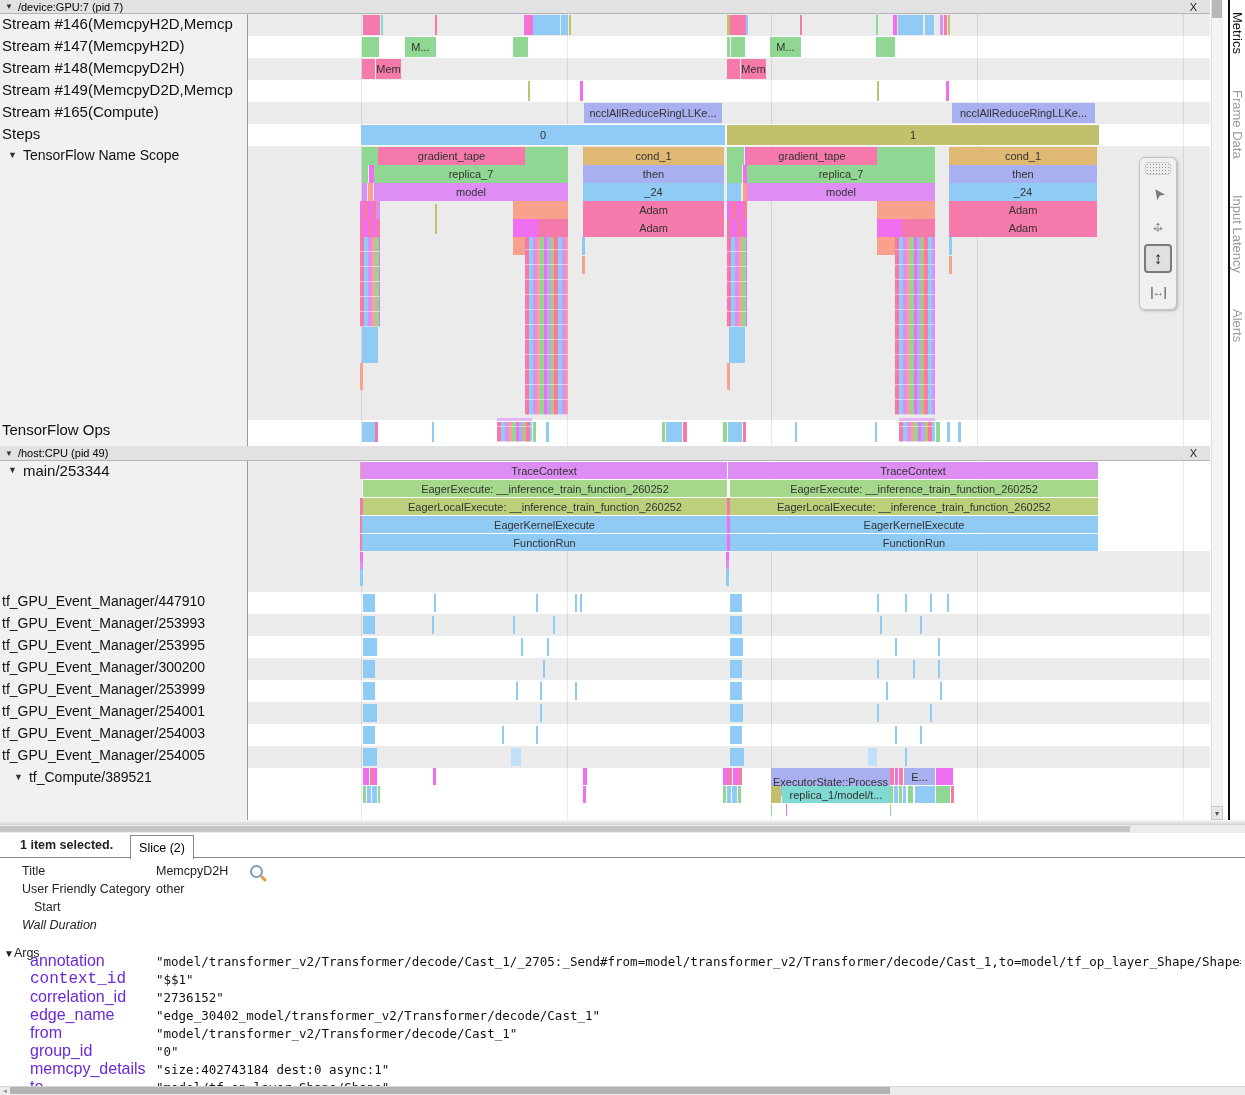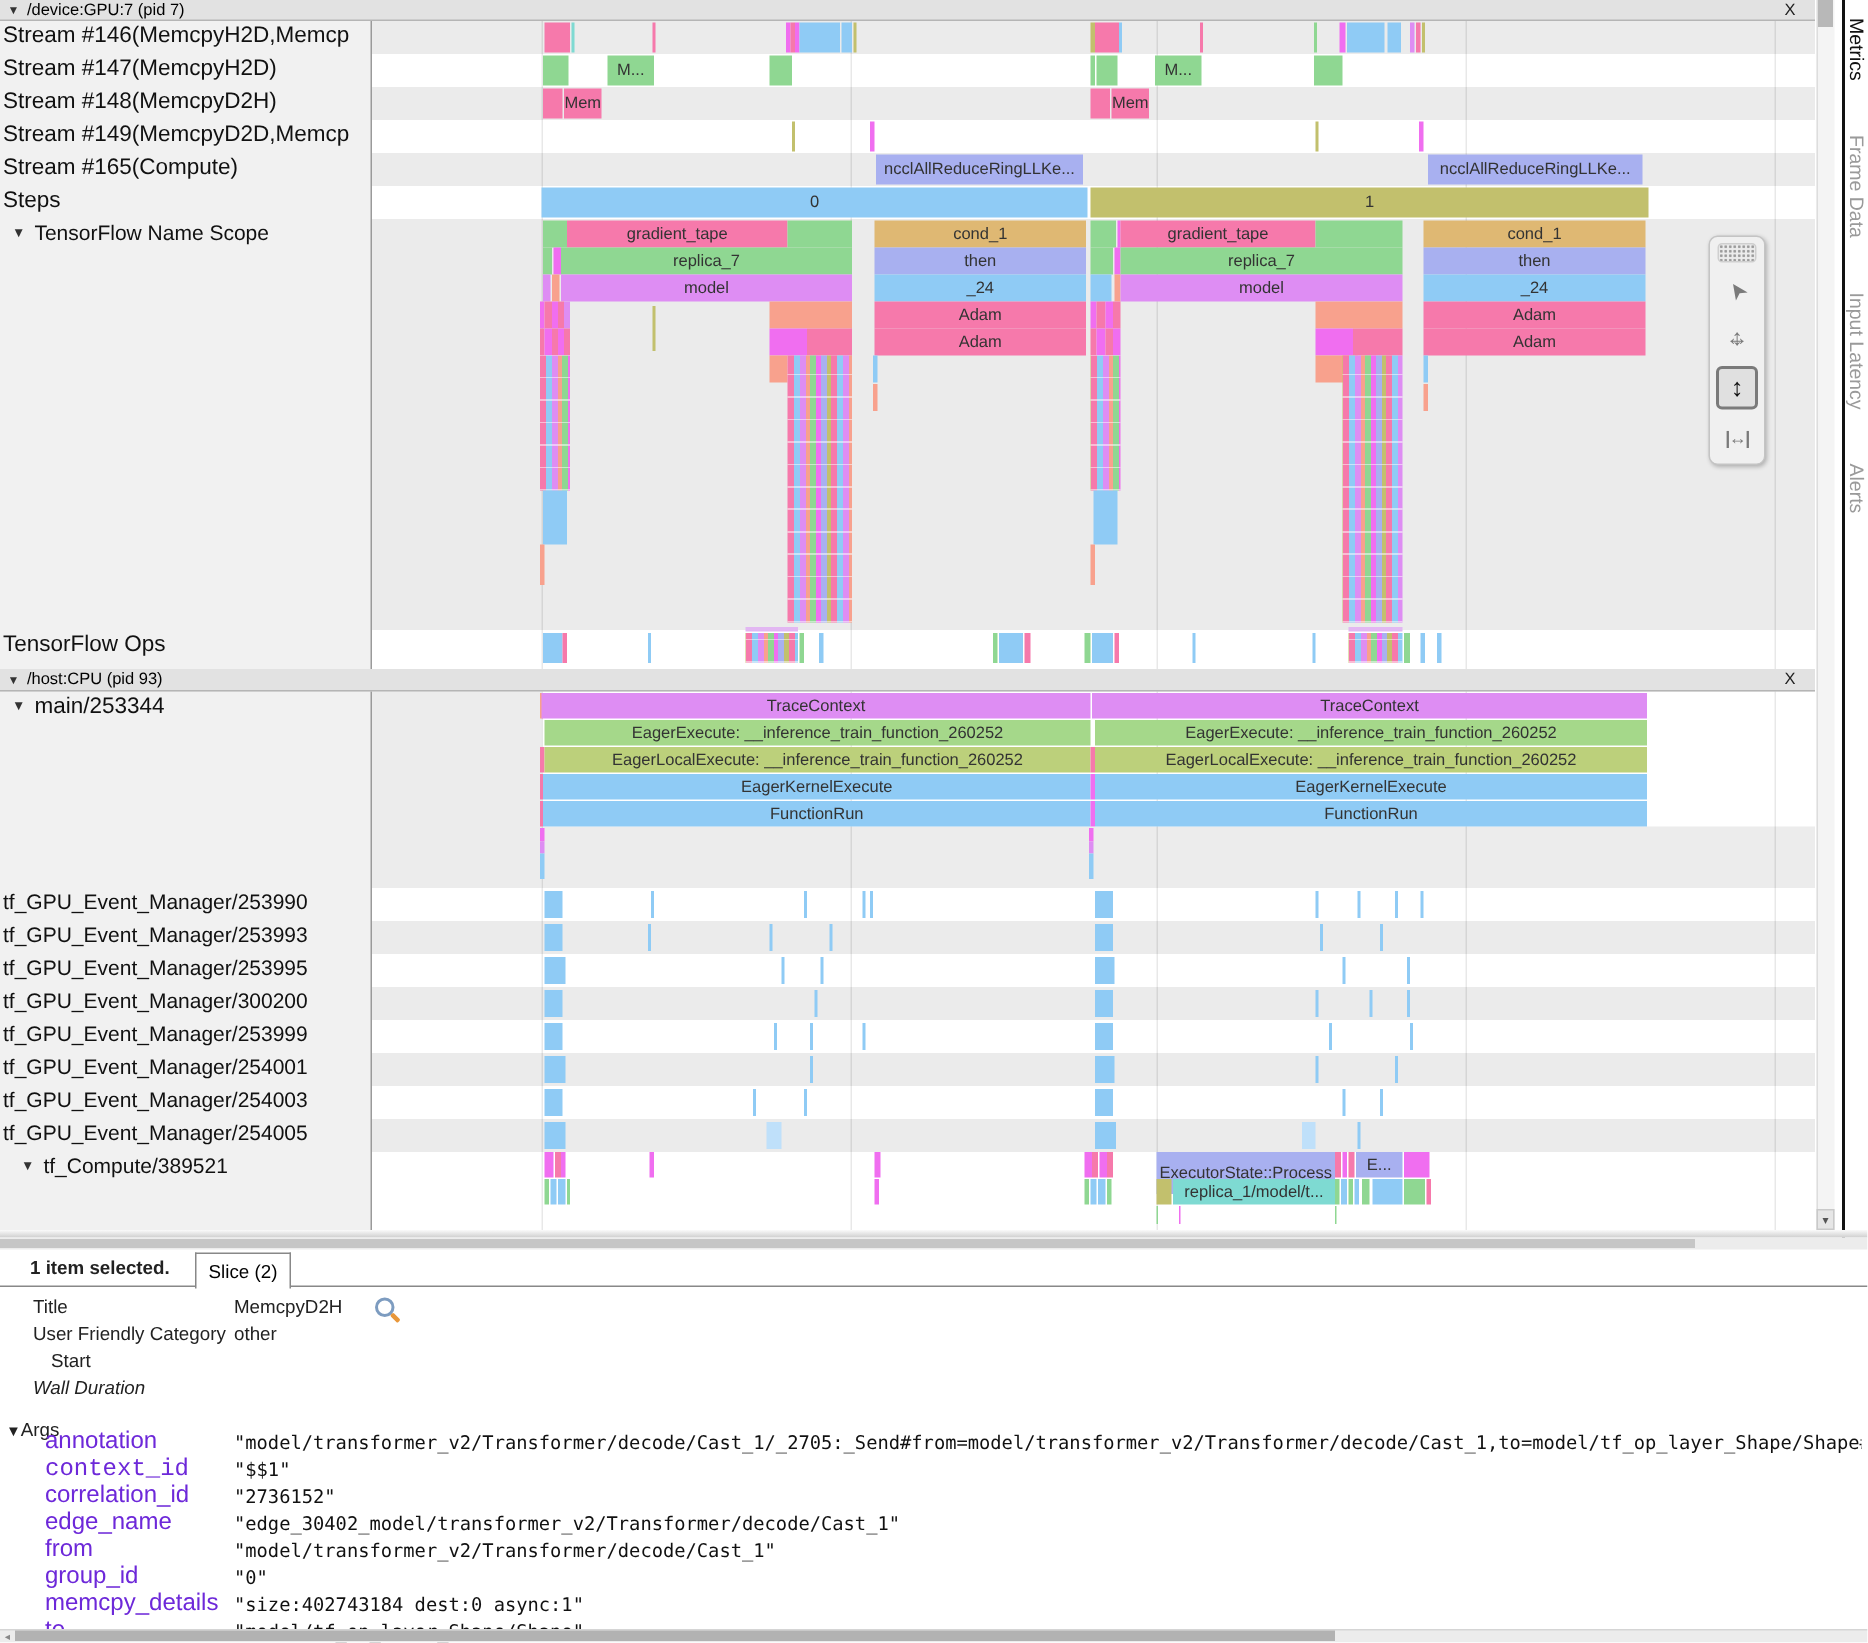--- a/index.html
+++ b/index.html
@@ -82,21 +82,21 @@
 <div id="labelcol"></div>
 <div id="timeline"></div>
 
 <div class="sec-head" style="top:0;height:14px">
   <span class="arr">▼</span>
   <span>/device:GPU:7 (pid 7)</span>
   <span class="x">X</span>
 </div>
 <div class="sec-head" style="top:446px">
   <span class="arr">▼</span>
-  <span>/host:CPU (pid 93)</span>
+  <span>/host:CPU (pid 49)</span>
   <span class="x">X</span>
 </div>
 
 <div id="tools">
   <div class="grip"></div>
   <div class="tool">
     <span class="cursor">➤</span>
   </div>
   <div class="tool">
     <span class="pan">
@@ -206,21 +206,21 @@
 <div class="tracklabel" style="top: 421px; height: 22px; font-size: 15px; padding-left: 2px;">
     <span>TensorFlow Ops</span>
   </div>
 <div class="trackbg" style="top: 461px; height: 131px; background: rgb(255, 255, 255);"></div>
 <div class="tracklabel" style="top: 462px; height: 22px; font-size: 15px; padding-left: 8px;">
     <span class="arr">▼</span>
     <span>main/253344</span>
   </div>
 <div class="trackbg" style="top: 592px; height: 22px; background: rgb(255, 255, 255);"></div>
 <div class="tracklabel" style="top: 593px; height: 22px; font-size: 14px; padding-left: 2px;">
-    <span>tf_GPU_Event_Manager/253990</span>
+    <span>tf_GPU_Event_Manager/447910</span>
   </div>
 <div class="trackbg" style="top: 614px; height: 22px; background: rgb(235, 235, 235);"></div>
 <div class="tracklabel" style="top: 615px; height: 22px; font-size: 14px; padding-left: 2px;">
     <span>tf_GPU_Event_Manager/253993</span>
   </div>
 <div class="trackbg" style="top: 636px; height: 22px; background: rgb(255, 255, 255);"></div>
 <div class="tracklabel" style="top: 637px; height: 22px; font-size: 14px; padding-left: 2px;">
     <span>tf_GPU_Event_Manager/253995</span>
   </div>
 <div class="trackbg" style="top: 658px; height: 22px; background: rgb(235, 235, 235);"></div>

